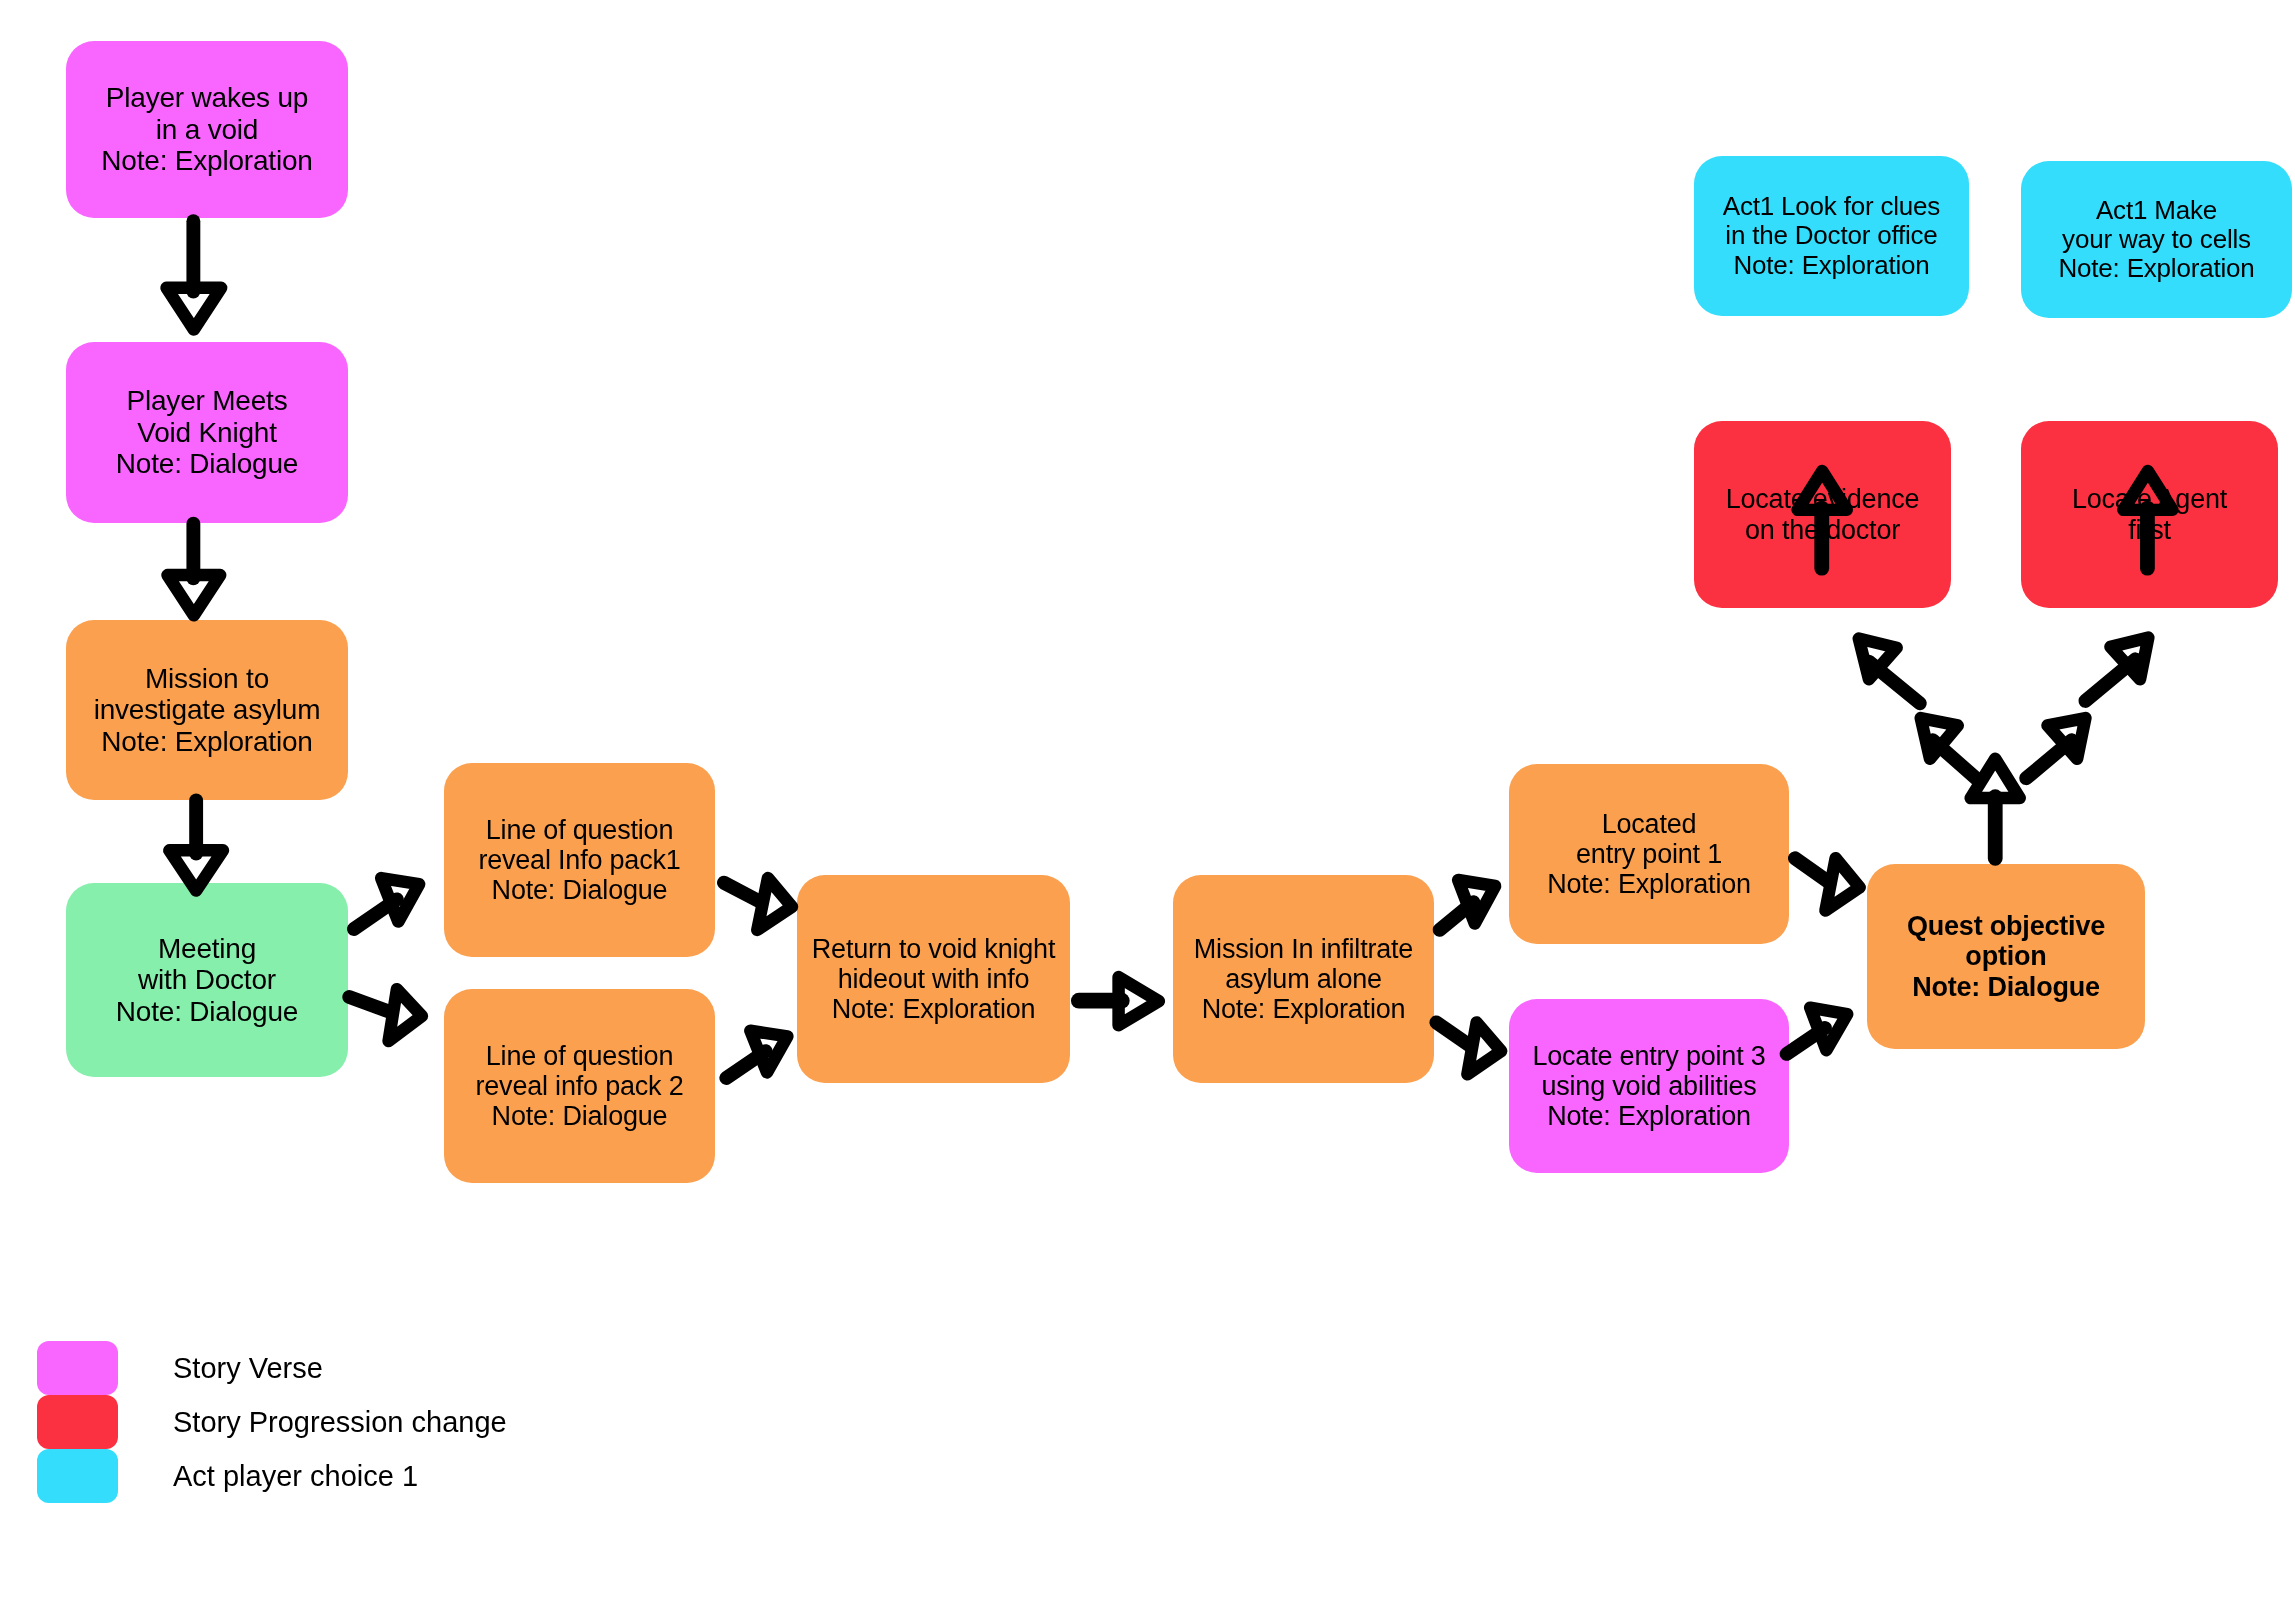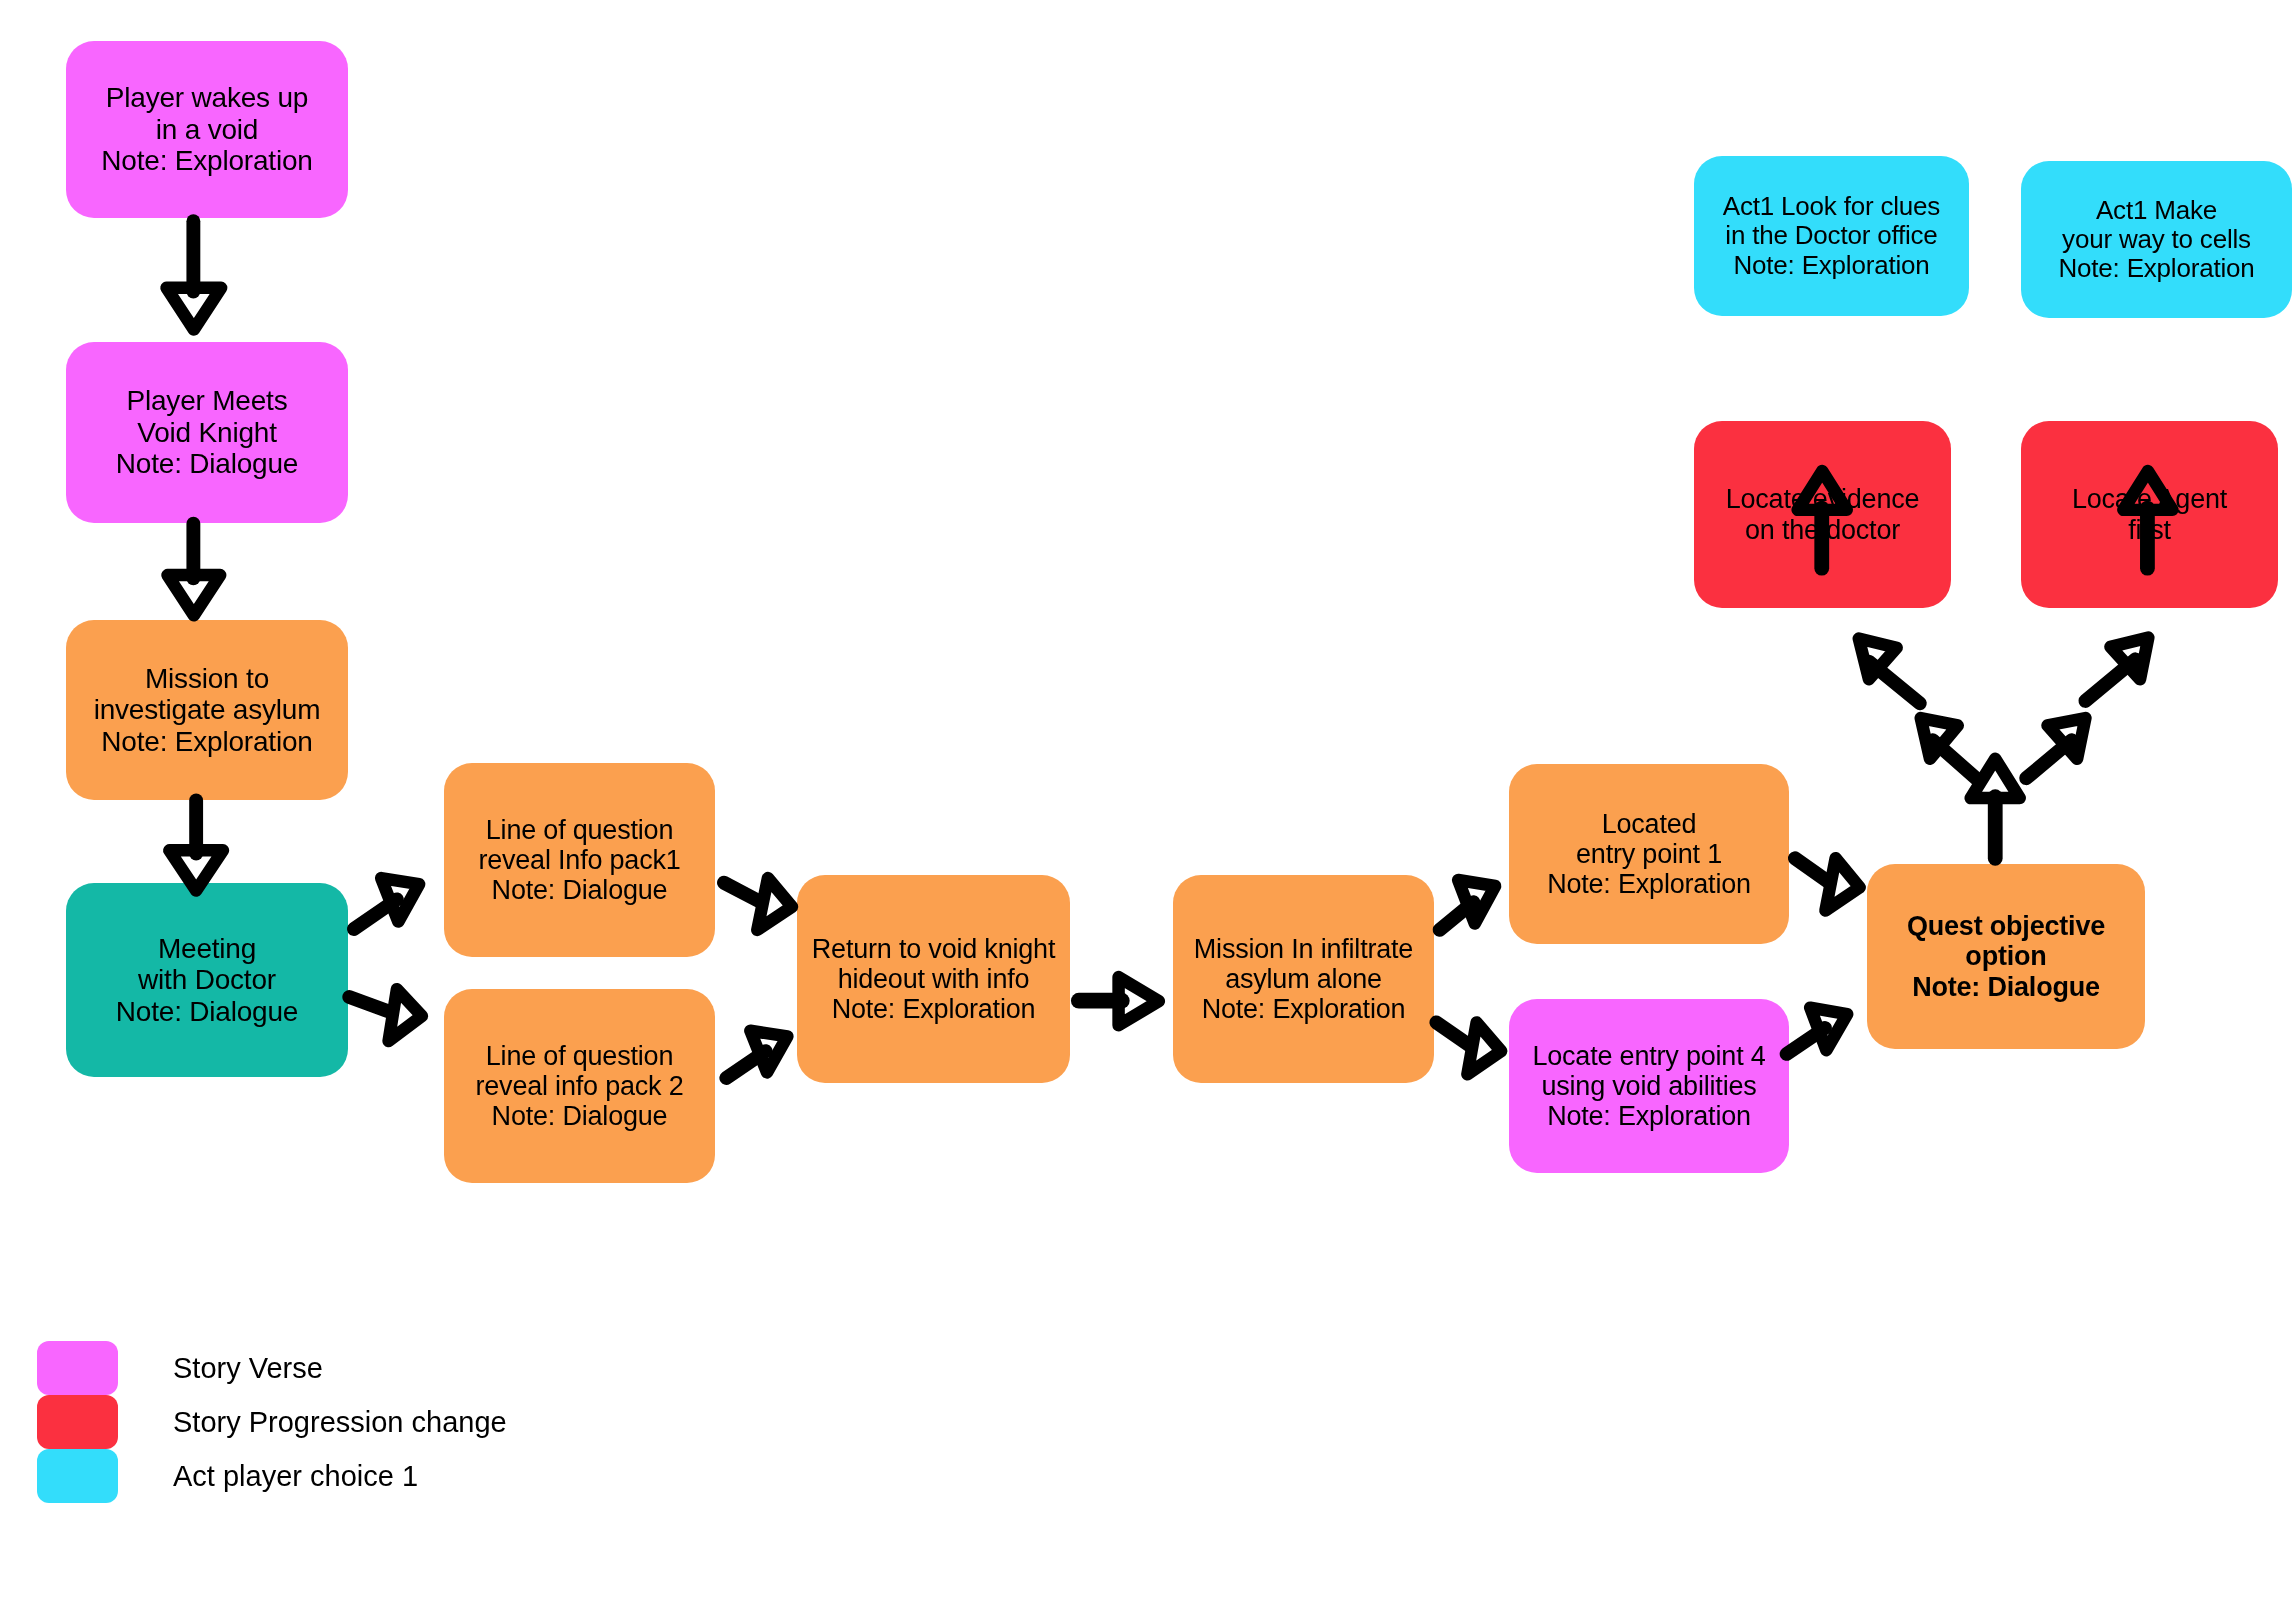--- a/index.html
+++ b/index.html
@@ -188,21 +188,21 @@
 Void Knight
 Note: Dialogue</span>
   </div>
 
   <div class="node" style="left:66px; top:620px; width:282px; height:180px; background:#FBA04F;">
     <span class="node-label" style="font-size:28px;">Mission to
 investigate asylum
 Note: Exploration</span>
   </div>
 
-  <div class="node" style="left:66px; top:883px; width:282px; height:194px; background:#14b8a6;">
+  <div class="node" style="left:66px; top:883px; width:282px; height:194px; background:#86efac;">
     <span class="node-label" style="font-size:28px;">Meeting
 with Doctor
 Note: Dialogue</span>
   </div>
 
   <div class="node" style="left:444px; top:763px; width:271px; height:194px; background:#FBA04F;">
     <span class="node-label" style="font-size:27px;">Line of question
 reveal Info pack1
 Note: Dialogue</span>
   </div>
@@ -225,21 +225,21 @@
 Note: Exploration</span>
   </div>
 
   <div class="node" style="left:1509px; top:764px; width:280px; height:180px; background:#FBA04F;">
     <span class="node-label" style="font-size:27px;">Located
 entry point 1
 Note: Exploration</span>
   </div>
 
   <div class="node" style="left:1509px; top:999px; width:280px; height:174px; background:#F866FF;">
-    <span class="node-label" style="font-size:27px;">Locate entry point 4
+    <span class="node-label" style="font-size:27px;">Locate entry point 3
 using void abilities
 Note: Exploration</span>
   </div>
 
   <div class="node" style="left:1867px; top:864px; width:278px; height:185px; background:#FBA04F;font-weight:bold;">
     <span class="node-label" style="font-size:27px;">Quest objective
 option
 Note: Dialogue</span>
   </div>
 

